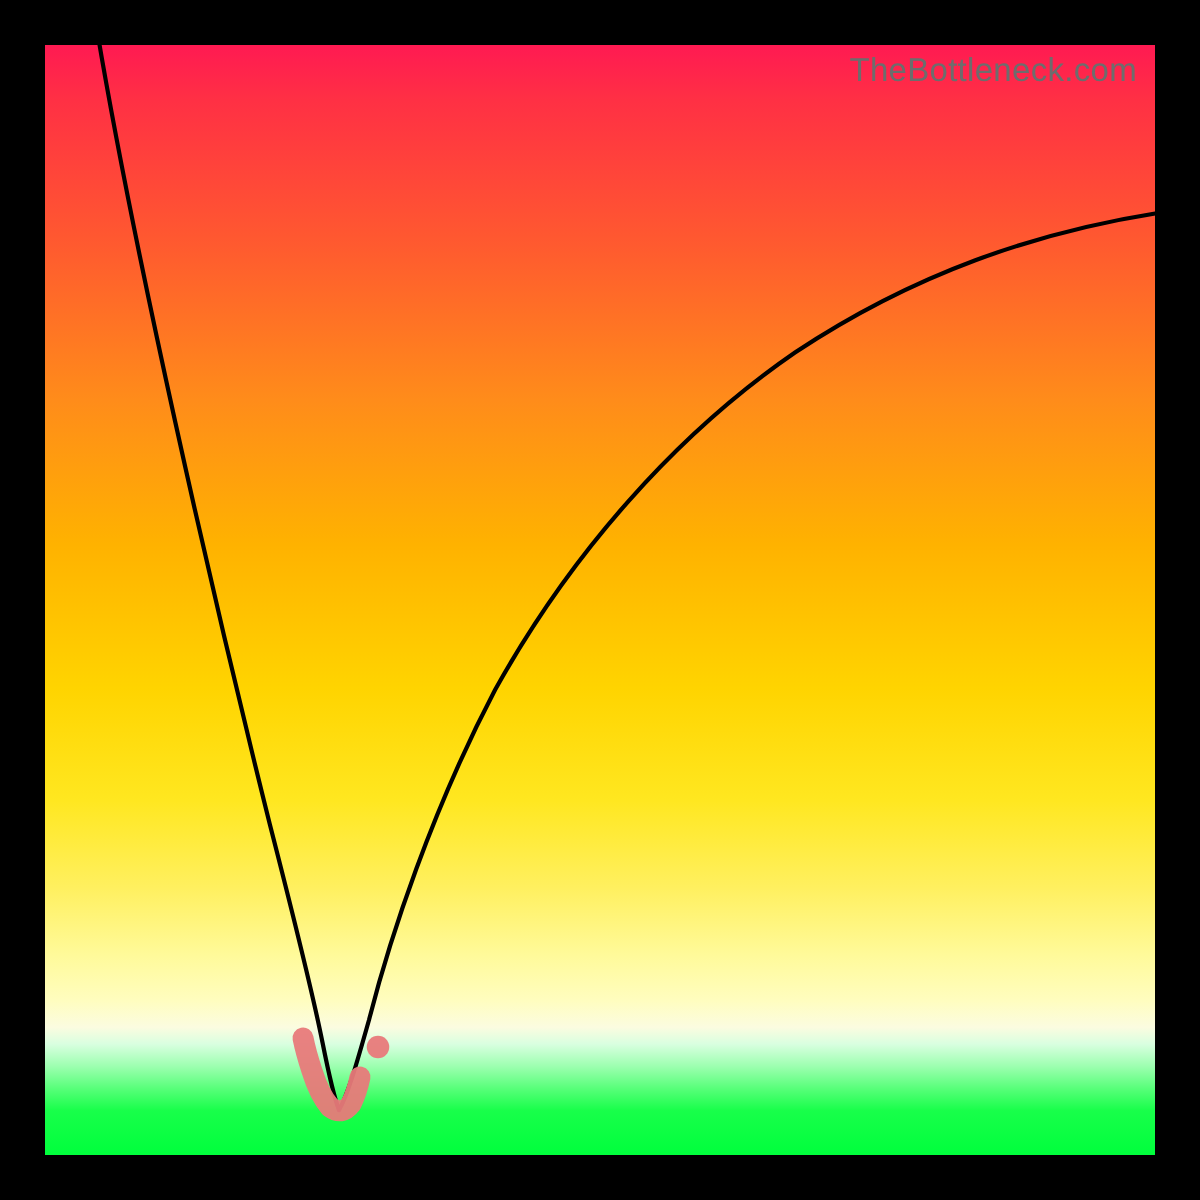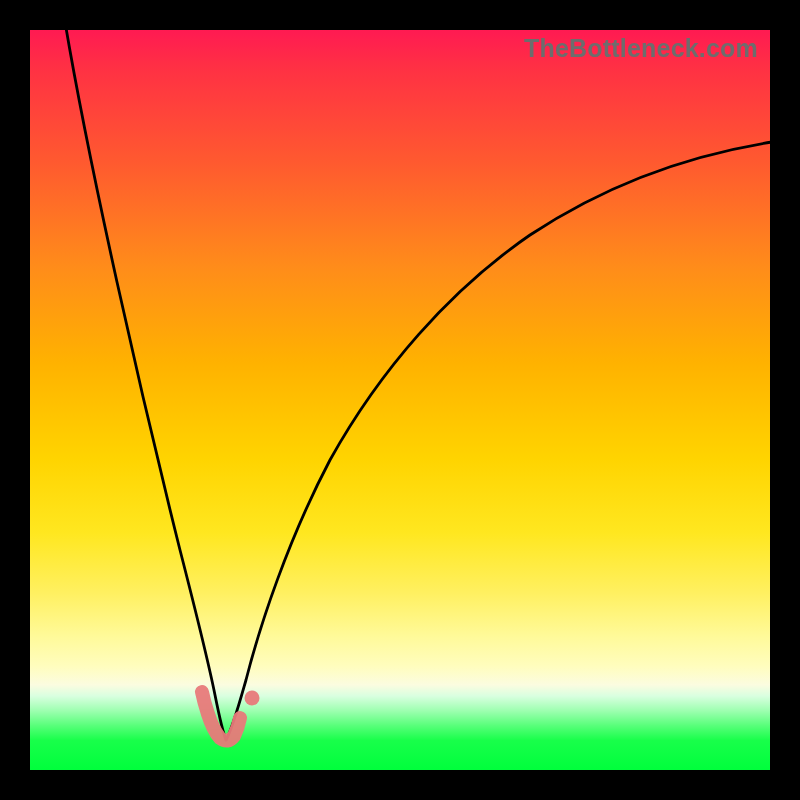--- a/index.html
+++ b/index.html
@@ -42,22 +42,22 @@
       #58ff7a 94%,
       #18ff4a 96%,
       #00ff3c 100%
     );
   }
   .watermark {
     position: absolute;
     top: 4px;
     right: 12px;
     color: #6d6d6d;
-    font-size: 25px;
-    font-weight: 700;
+    font-size: 22px;
+    font-weight: 400;
     letter-spacing: 0.2px;
     user-select: none;
   }
   svg.curves {
     position: absolute;
     left: 0; top: 0;
     width: 740px;
     height: 740px;
     overflow: visible;
   }

